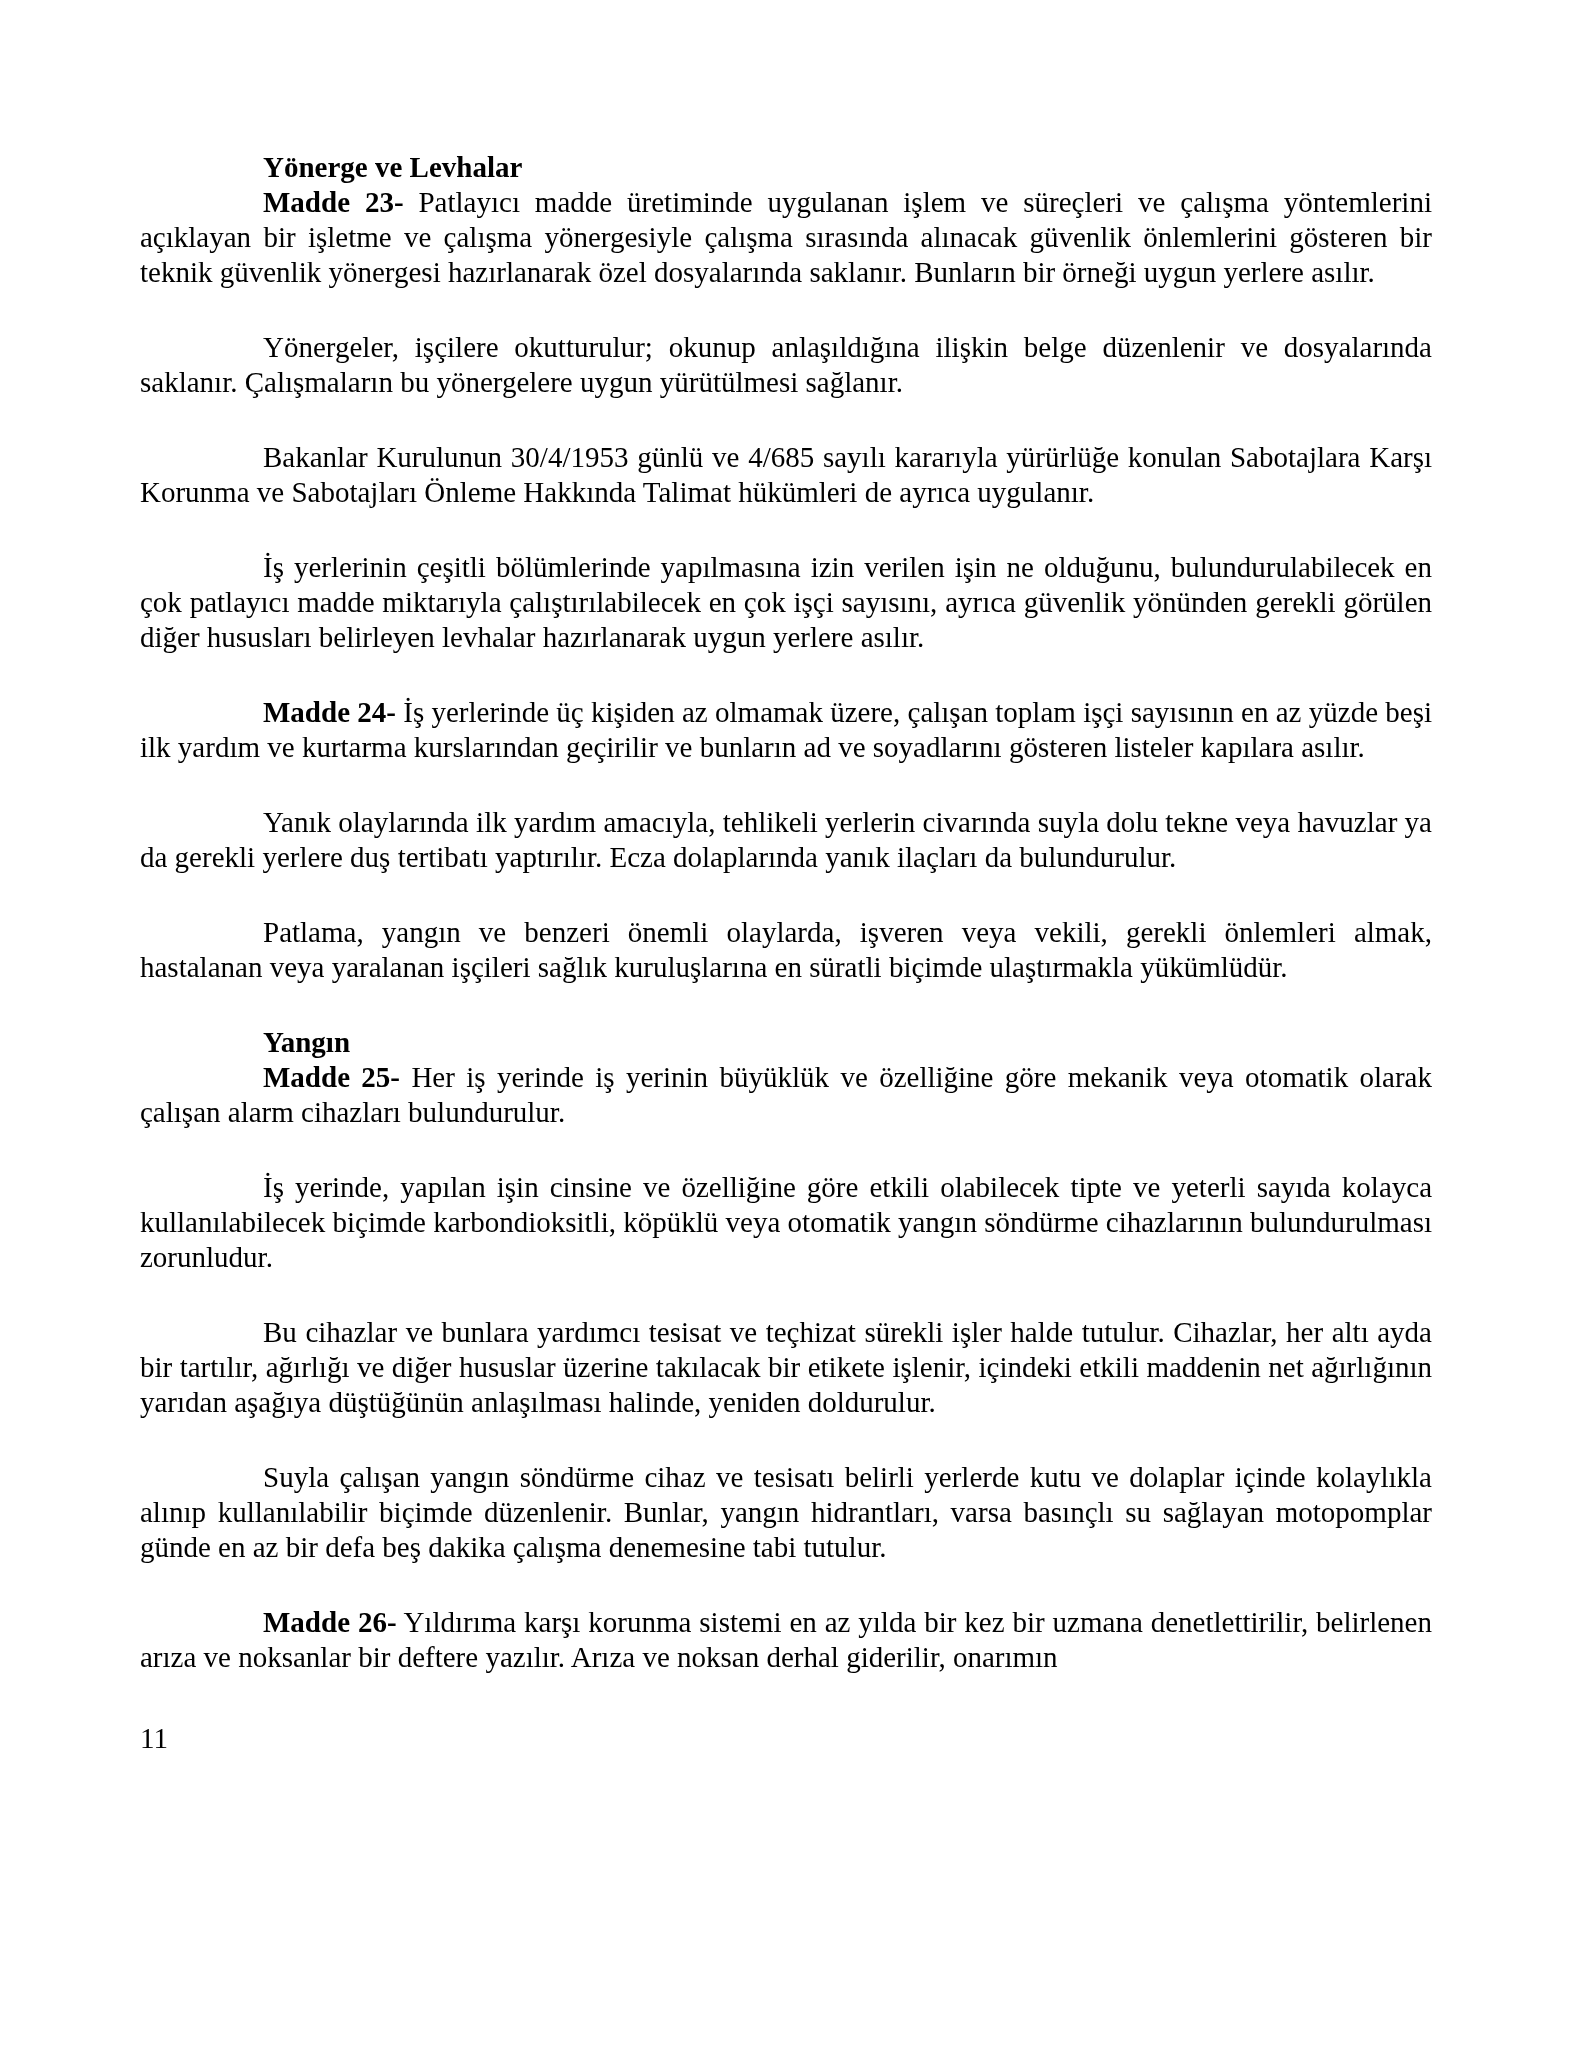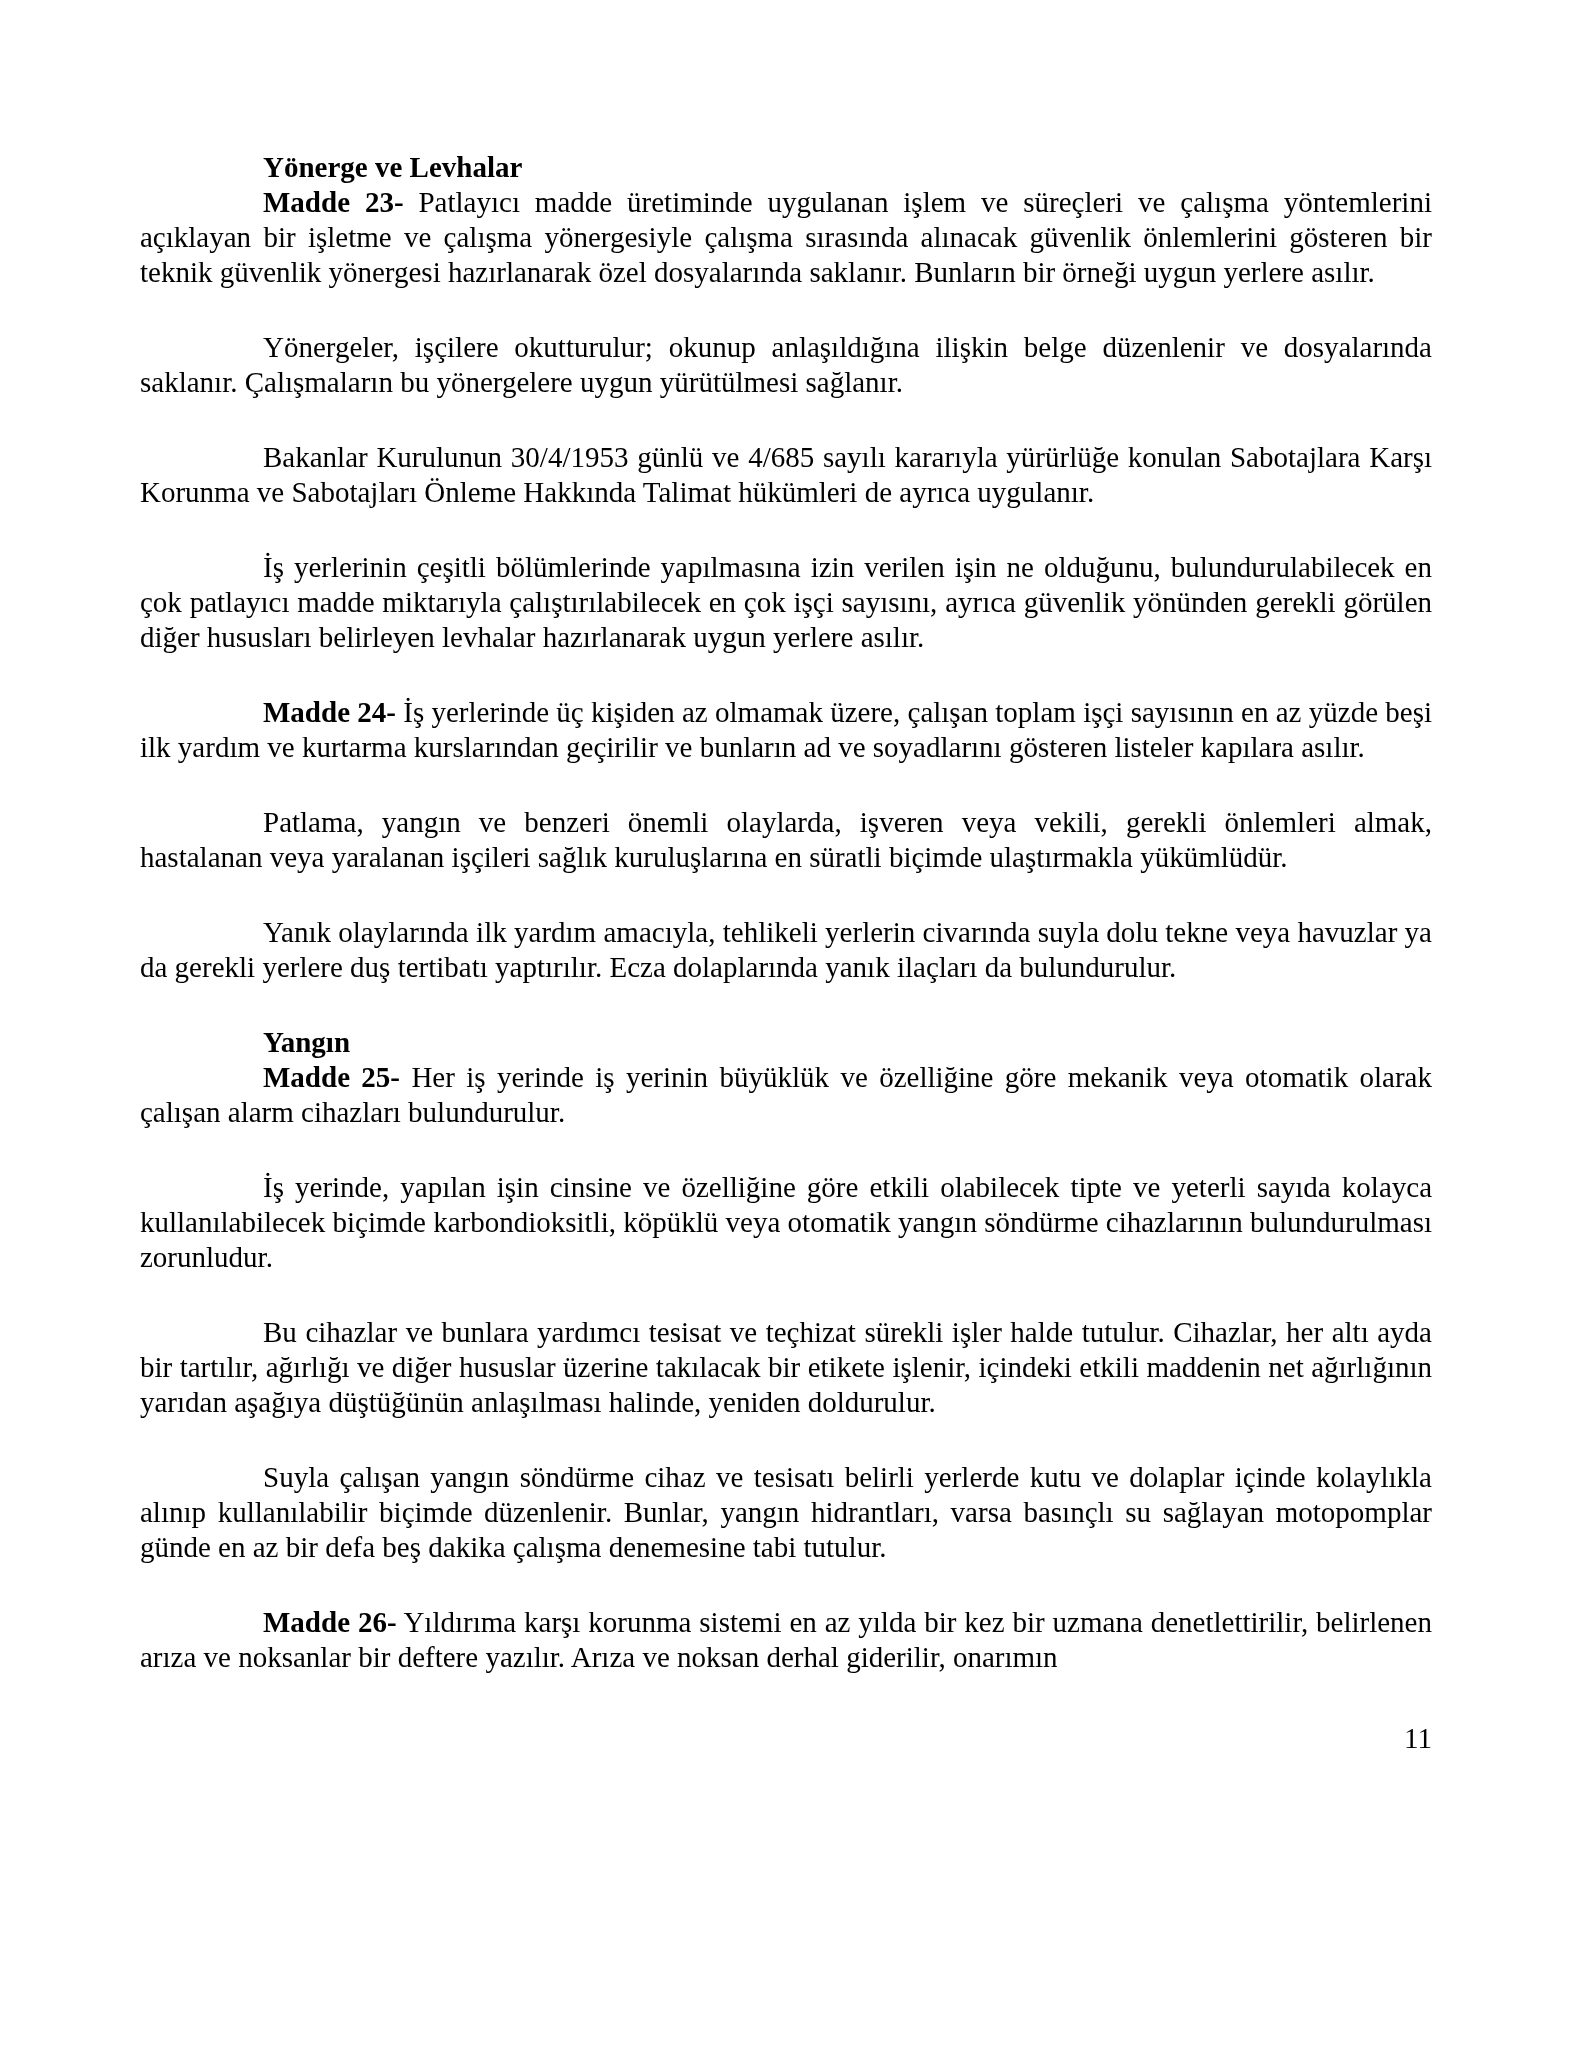--- a/index.html
+++ b/index.html
@@ -35,21 +35,21 @@
     margin-top: 0;
   }
   .para {
     text-align: justify;
     text-indent: 123px;
   }
   .para b {
     font-weight: bold;
   }
   .page-number {
-    text-align: right;
+    text-align: left;
     margin-top: 46px;
   }
 </style>
 </head>
 <body>
 
 <div class="page">
 
   <div class="blk heading">Yönerge ve Levhalar</div>
 
@@ -57,23 +57,23 @@
 
   <p class="blk para">Yönergeler, işçilere okutturulur; okunup anlaşıldığına ilişkin belge düzenlenir ve dosyalarında saklanır. Çalışmaların bu yönergelere uygun yürütülmesi sağlanır.</p>
 
   <p class="blk para">Bakanlar Kurulunun 30/4/1953 günlü ve 4/685 sayılı kararıyla yürürlüğe konulan Sabotajlara Karşı Korunma ve Sabotajları Önleme Hakkında Talimat hükümleri de ayrıca uygulanır.</p>
 
   <p class="blk para">İş yerlerinin çeşitli bölümlerinde yapılmasına izin verilen işin ne olduğunu, bulundurulabilecek en çok patlayıcı madde miktarıyla çalıştırılabilecek en çok işçi sayısını, ayrıca güvenlik yönünden gerekli görülen diğer hususları belirleyen levhalar hazırlanarak uygun yerlere asılır.</p>
 
 
   <p class="blk para"><b>Madde 24-</b><span> İş yerlerinde üç kişiden az olmamak üzere, çalışan toplam işçi sayısının en az yüzde beşi ilk yardım ve kurtarma kurslarından geçirilir ve bunların ad ve soyadlarını gösteren listeler kapılara asılır.</span></p>
 
+  <p class="blk para">Yanık olaylarında ilk yardım amacıyla, tehlikeli yerlerin civarında suyla dolu tekne veya havuzlar ya da gerekli yerlere duş tertibatı yaptırılır. Ecza dolaplarında yanık ilaçları da bulundurulur.</p>
+
   <p class="blk para">Patlama, yangın ve benzeri önemli olaylarda, işveren veya vekili, gerekli önlemleri almak, hastalanan veya yaralanan işçileri sağlık kuruluşlarına en süratli biçimde ulaştırmakla yükümlüdür.</p>
-
-  <p class="blk para">Yanık olaylarında ilk yardım amacıyla, tehlikeli yerlerin civarında suyla dolu tekne veya havuzlar ya da gerekli yerlere duş tertibatı yaptırılır. Ecza dolaplarında yanık ilaçları da bulundurulur.</p>
 
   <div class="blk heading">Yangın</div>
 
   <p class="blk para"><b>Madde 25-</b><span> Her iş yerinde iş yerinin büyüklük ve özelliğine göre mekanik veya otomatik olarak çalışan alarm cihazları bulundurulur.</span></p>
 
   <p class="blk para">İş yerinde, yapılan işin cinsine ve özelliğine göre etkili olabilecek tipte ve yeterli sayıda kolayca kullanılabilecek biçimde karbondioksitli, köpüklü veya otomatik yangın söndürme cihazlarının bulundurulması zorunludur.</p>
 
   <p class="blk para">Bu cihazlar ve bunlara yardımcı tesisat ve teçhizat sürekli işler halde tutulur. Cihazlar, her altı ayda bir tartılır, ağırlığı ve diğer hususlar üzerine takılacak bir etikete işlenir, içindeki etkili maddenin net ağırlığının yarıdan aşağıya düştüğünün anlaşılması halinde, yeniden doldurulur.</p>
 
   <p class="blk para">Suyla çalışan yangın söndürme cihaz ve tesisatı belirli yerlerde kutu ve dolaplar içinde kolaylıkla alınıp kullanılabilir biçimde düzenlenir. Bunlar, yangın hidrantları, varsa basınçlı su sağlayan motopomplar günde en az bir defa beş dakika çalışma denemesine tabi tutulur.</p>

